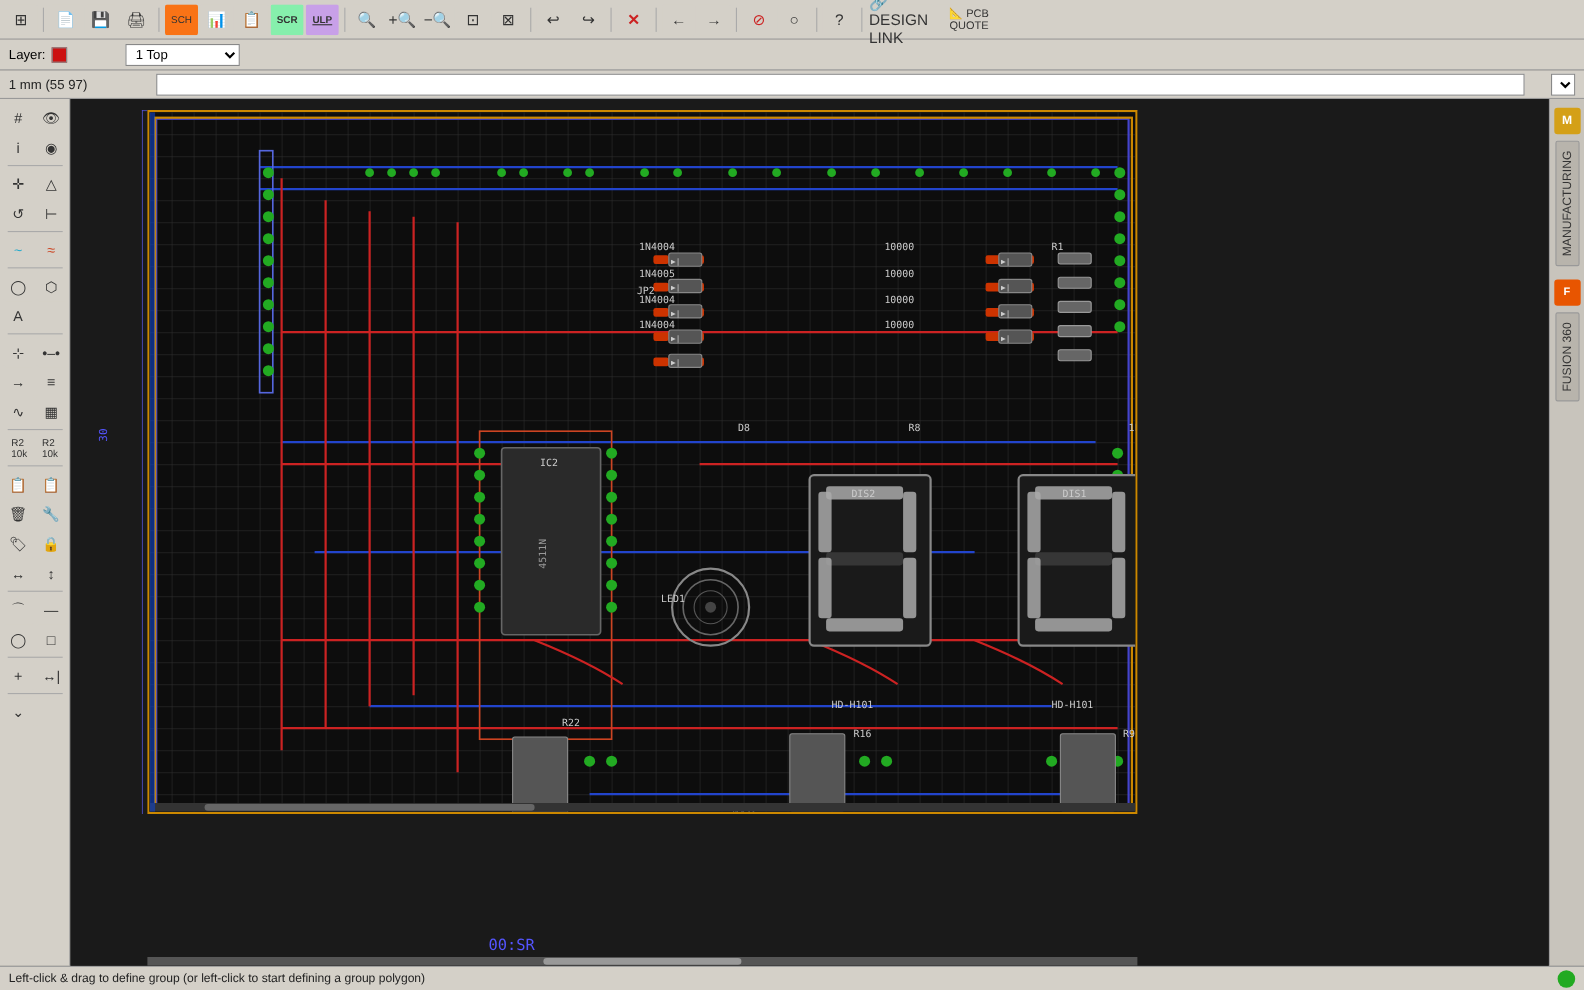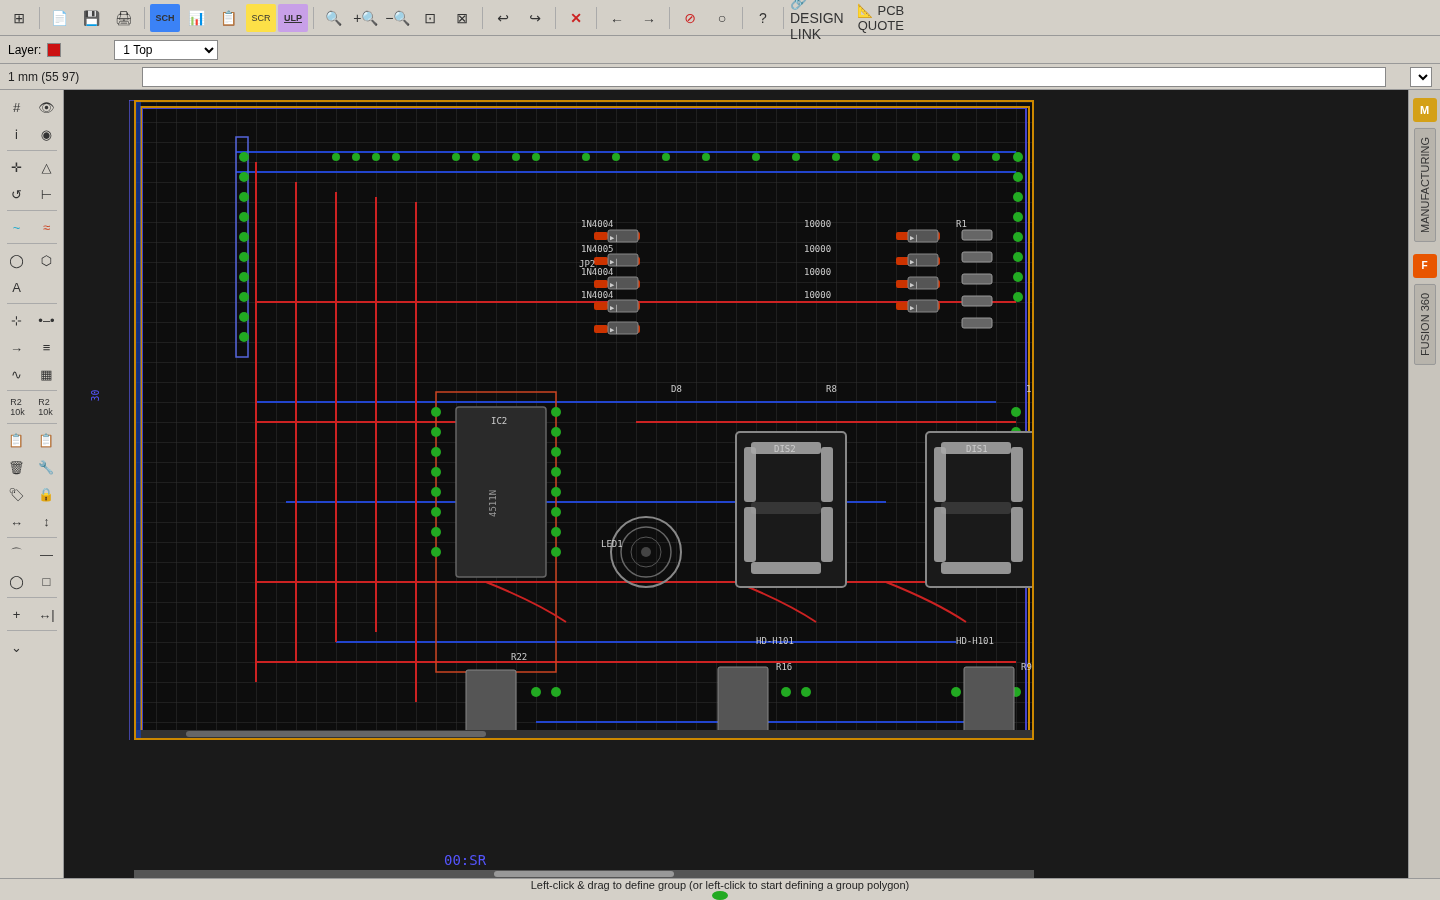--- a/index.html
+++ b/index.html
@@ -154,21 +154,20 @@
 
     
     #status-bar {
       height: 22px;
       background: #d4d0c8;
       border-top: 1px solid #999;
       display: flex;
       align-items: center;
       padding: 0 8px;
       justify-content: space-between;
-      flex-direction: column;
     }
     .status-text { font-size: 11px; color: #222; }
     .status-icon { width: 16px; height: 16px; background: #22aa22; border-radius: 50%; }
 
     
     #h-scroll {
       position: absolute;
       bottom: 0; left: 70px;
       width: 900px; height: 8px;
       background: #555;
@@ -193,24 +192,24 @@
 </head>
 <body>
 
 <div id="toolbar">
   <div class="tb-btn" title="Grid">⊞</div>
   <div class="tb-sep"></div>
   <div class="tb-btn" title="New">📄</div>
   <div class="tb-btn" title="Save">💾</div>
   <div class="tb-btn" title="Print">🖨</div>
   <div class="tb-sep"></div>
-  <div class="tb-btn" style="font-size:9px;font-weight:bold;background:#3b82f6;">SCH</div>
+  <div class="tb-btn" style="font-size:9px;font-weight:normal;background:#f97316;">SCH</div>
   <div class="tb-btn" title="Chart">📊</div>
   <div class="tb-btn" title="Board">📋</div>
-  <div class="tb-btn" style="font-size:9px;font-weight:normal;background:#fde047;">SCR</div>
+  <div class="tb-btn" style="font-size:9px;font-weight:bold;background:#86efac;">SCR</div>
   <div class="tb-btn" style="font-size:9px;font-weight:bold;background:#c8a0e8;text-decoration:underline;">ULP</div>
   <div class="tb-sep"></div>
   <div class="tb-btn">🔍</div>
   <div class="tb-btn">+🔍</div>
   <div class="tb-btn">−🔍</div>
   <div class="tb-btn">⊡</div>
   <div class="tb-btn">⊠</div>
   <div class="tb-sep"></div>
   <div class="tb-btn">↩</div>
   <div class="tb-btn">↪</div>
@@ -219,21 +218,21 @@
   <div class="tb-sep"></div>
   <div class="tb-btn">←</div>
   <div class="tb-btn">→</div>
   <div class="tb-sep"></div>
   <div class="tb-btn" style="color:#cc2222;">⊘</div>
   <div class="tb-btn">○</div>
   <div class="tb-sep"></div>
   <div class="tb-btn">?</div>
   <div class="tb-sep"></div>
   <div class="tb-btn" style="font-size:14px;width:60px;">🔗 DESIGN<br>LINK</div>
-  <div class="tb-btn" style="font-size:13px;width:60px;">📐 PCB<br>QUOTE</div>
+  <div class="tb-btn" style="font-size:10px;width:60px;">📐 PCB<br>QUOTE</div>
 </div>
 
 <div id="layer-bar">
   <span class="layer-label">Layer:</span>
   <div class="layer-color-box"></div>
   <select class="layer-select">
     <option>1 Top</option>
     <option>2 Route2</option>
     <option>16 Bottom</option>
     <option>17 Pads</option>

